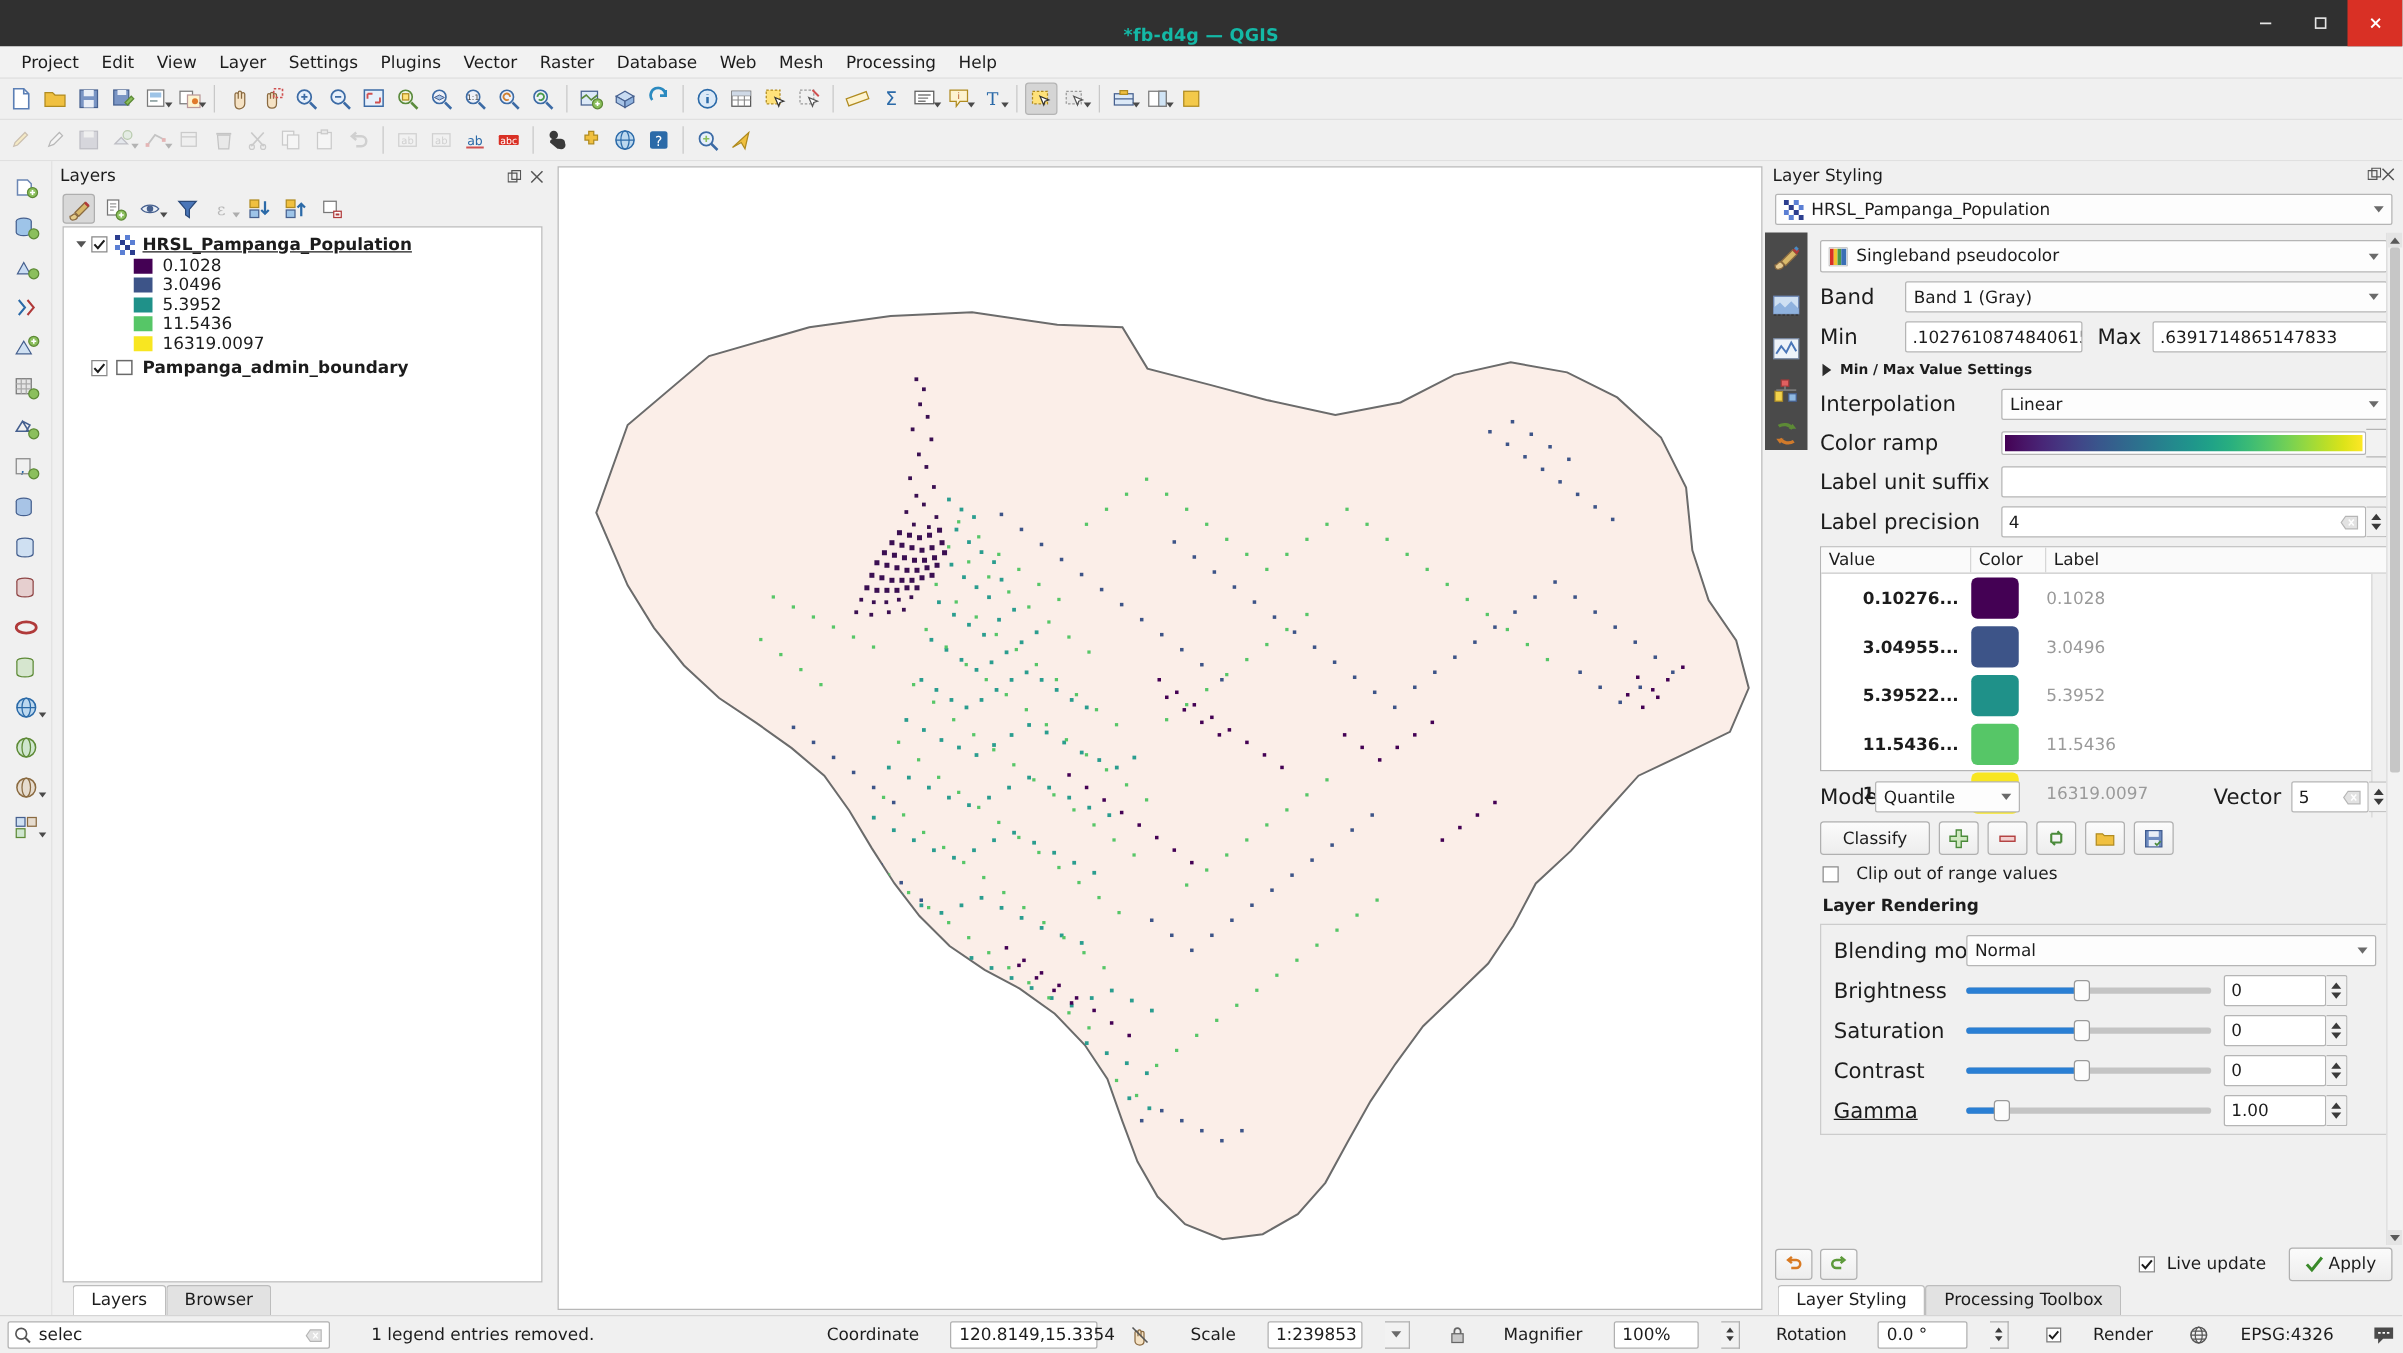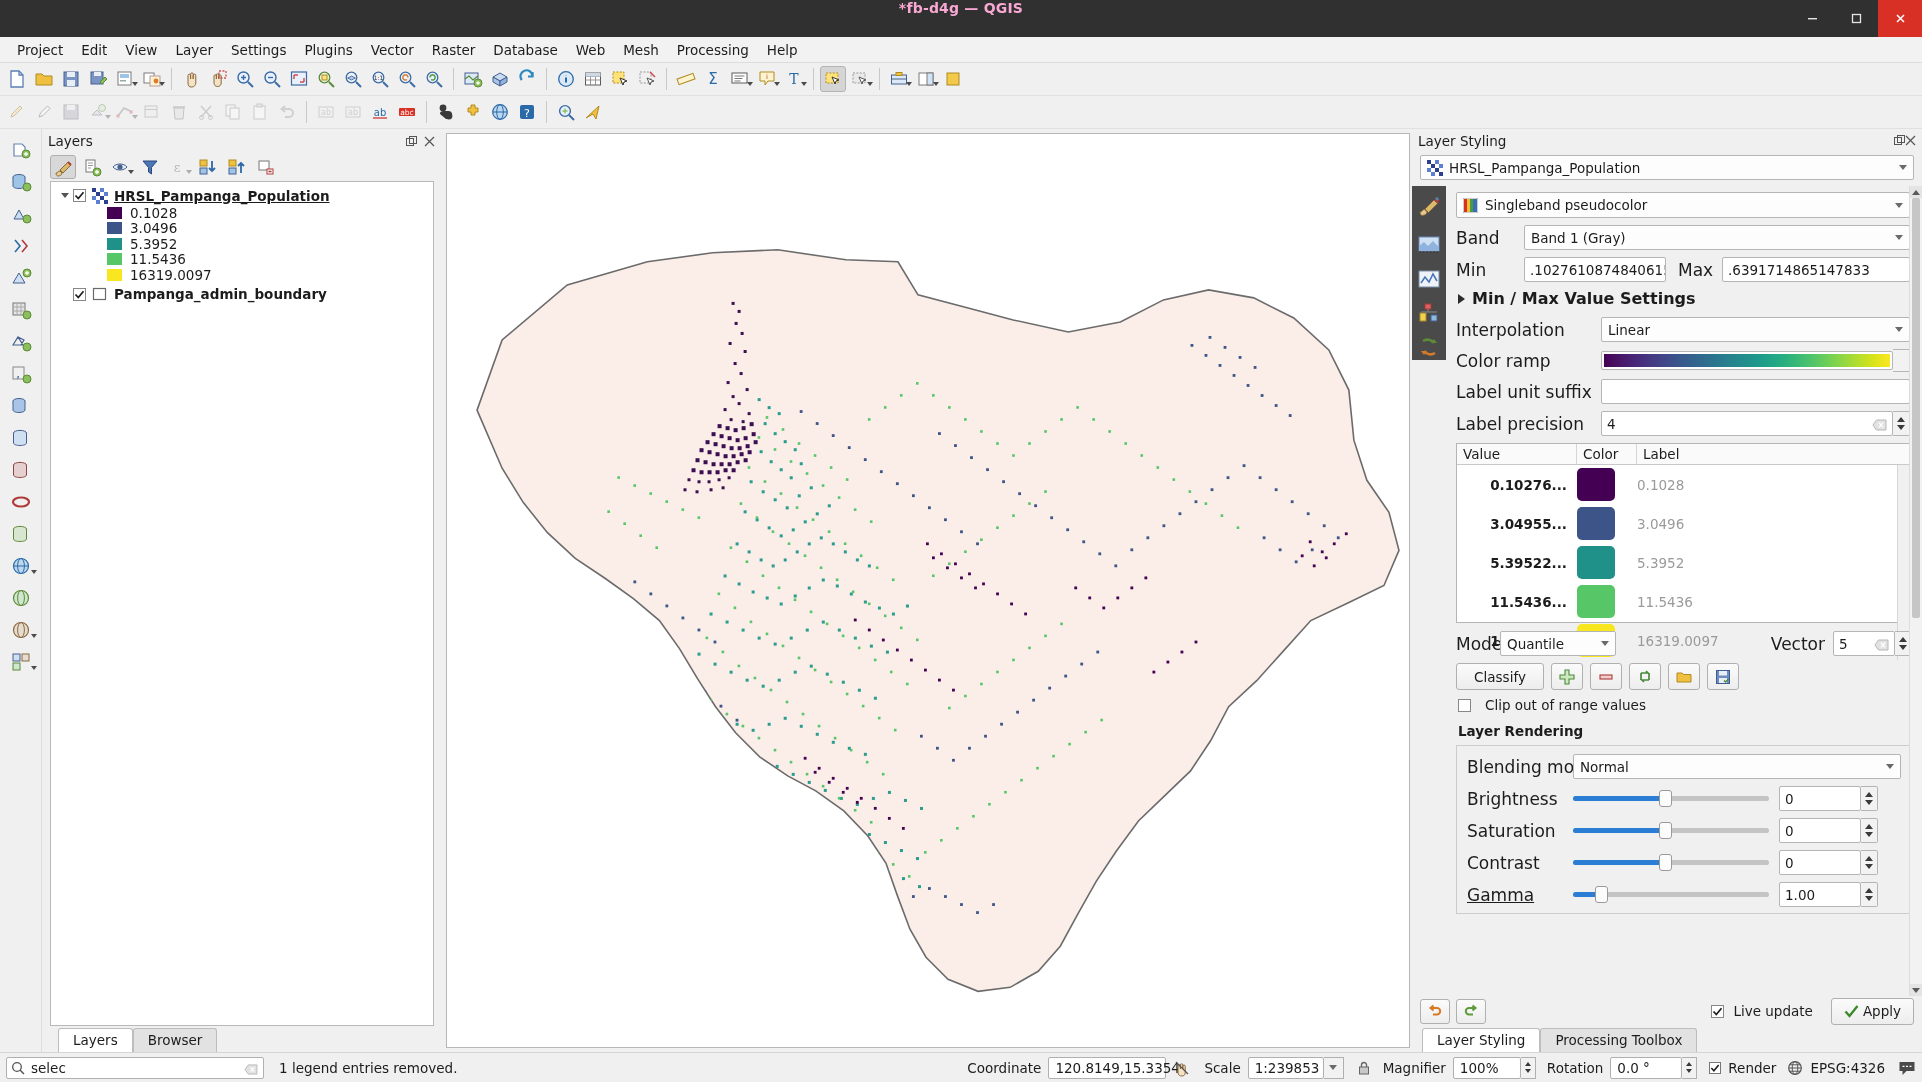--- a/index.html
+++ b/index.html
@@ -9,22 +9,22 @@
     overflow: hidden;
     font-family: "DejaVu Sans", "Liberation Sans", sans-serif;
     font-size: 13.5px;
     color: #1c1c1c;
     background: #f0f0f0;
   }
   .app { width: 1922px; height: 1082px; display: flex; flex-direction: column; }
 
   
   .titlebar {
-    height: 37px; background: #303030; color: #f9a8d4;
-    display: flex; align-items: flex-start; position: relative; flex: 0 0 37px;
+    height: 37px; background: #303030; color: #14b8a6;
+    display: flex; align-items: flex-end; position: relative; flex: 0 0 37px;
   }
   .titlebar .title {
     position: absolute; left: 0; right: 0; text-align: center;
     font-weight: bold; font-size: 14px; letter-spacing: .2px;
   }
   .winbtns { margin-left: auto; display: flex; align-items: center; height: 100%; z-index: 2; }
   .winbtn { width: 44px; height: 37px; display: flex; align-items: center; justify-content: center;
             color: #e6e6e6; font-size: 15px; }
   .winbtn.close { background: #d93025; color: #fff; }
 
@@ -135,21 +135,21 @@
     padding-top: 46px; gap: 8px; flex: 0 0 34px;
   }
   .sp-rail .sr { width: 26px; height: 26px; display: flex; align-items: center; justify-content: center; }
   .sp-content { flex: 1 1 auto; padding: 6px 2px 0 10px; overflow: hidden; min-width: 0; position: relative;}
   .row { display: flex; align-items: center; margin-bottom: 7px; }
   .row .lbl { font-size: 17px; white-space: nowrap; }
   .tinput {
     height: 25px; background: #ffffff; border: 1px solid #b5b5b5; border-radius: 2px;
     display: flex; align-items: center; padding: 0 5px; font-size: 13.5px; overflow: hidden; white-space: nowrap;
   }
-  .grouphdr { display: flex; align-items: center; gap: 7px; font-weight: bold; margin: 2px 0 9px 2px; font-size: 16px;}
+  .grouphdr { display: flex; align-items: center; gap: 7px; font-weight: bold; margin: 2px 0 9px 2px; font-size: 11px;}
   .grouphdr i { width:0;height:0; border-top: 5px solid transparent; border-bottom: 5px solid transparent; border-left: 7px solid #2b2b2b; }
   .ramp {
     height: 19px; flex: 1 1 auto; border: 1px solid #b5b5b5; background: #fff; padding: 2px; border-radius: 2px;
   }
   .ramp-inner {
     width: 100%; height: 100%;
     background: linear-gradient(to right,#440154,#481567,#482677,#453781,#404788,#39568c,#33638d,#2d708e,#287d8e,#238a8d,#1f968b,#20a387,#29af7f,#3cbb75,#55c667,#73d055,#95d840,#b8de29,#dce319,#fde725);
   }
   .spin {
     width: 17px; display: flex; flex-direction: column; justify-content: center; align-items: center;
@@ -182,21 +182,21 @@
   .slider { flex: 1 1 auto; height: 25px; position: relative; display: flex; align-items: center; }
   .slider .track { position: absolute; left: 0; right: 0; height: 5px; background: #c4c4c4; border-radius: 3px;}
   .slider .fill { position: absolute; left: 0; height: 5px; background: #2a7fd4; border-radius: 3px;}
   .slider .knob { position: absolute; width: 13px; height: 17px; background: #fcfcfc; border: 1px solid #9a9a9a; border-radius: 3px;}
   .sp-foot { height: 30px; display: flex; align-items: center; padding: 0 8px; gap: 6px; }
   .sp-tabs { height: 26px; display: flex; align-items: flex-end; padding-left: 10px; }
 
   
   .statusbar {
     height: 30px; background: #f0f0f0; border-top: 1px solid #d5d5d5;
-    display: flex; align-items: center; padding: 0 6px; gap: 7px; flex: 0 0 30px; font-size: 13.5px;
+    display: flex; align-items: center; padding: 0 6px; gap: 25px; flex: 0 0 30px; font-size: 13.5px;
   }
   .searchbox {
     width: 258px; height: 22px; background: #fff; border: 1px solid #b0b0b0; border-radius: 2px;
     display: flex; align-items: center; padding: 0 4px; gap: 6px;
   }
   .statusinput {
     height: 22px; background: #fff; border: 1px solid #b0b0b0; border-radius: 2px;
     display: flex; align-items: center; padding: 0 6px; font-size: 13.5px; white-space: nowrap;
   }
   .mini-spin { width: 15px; height: 22px; border: 1px solid #b0b0b0; border-left: none; background: #f2f2f2;

